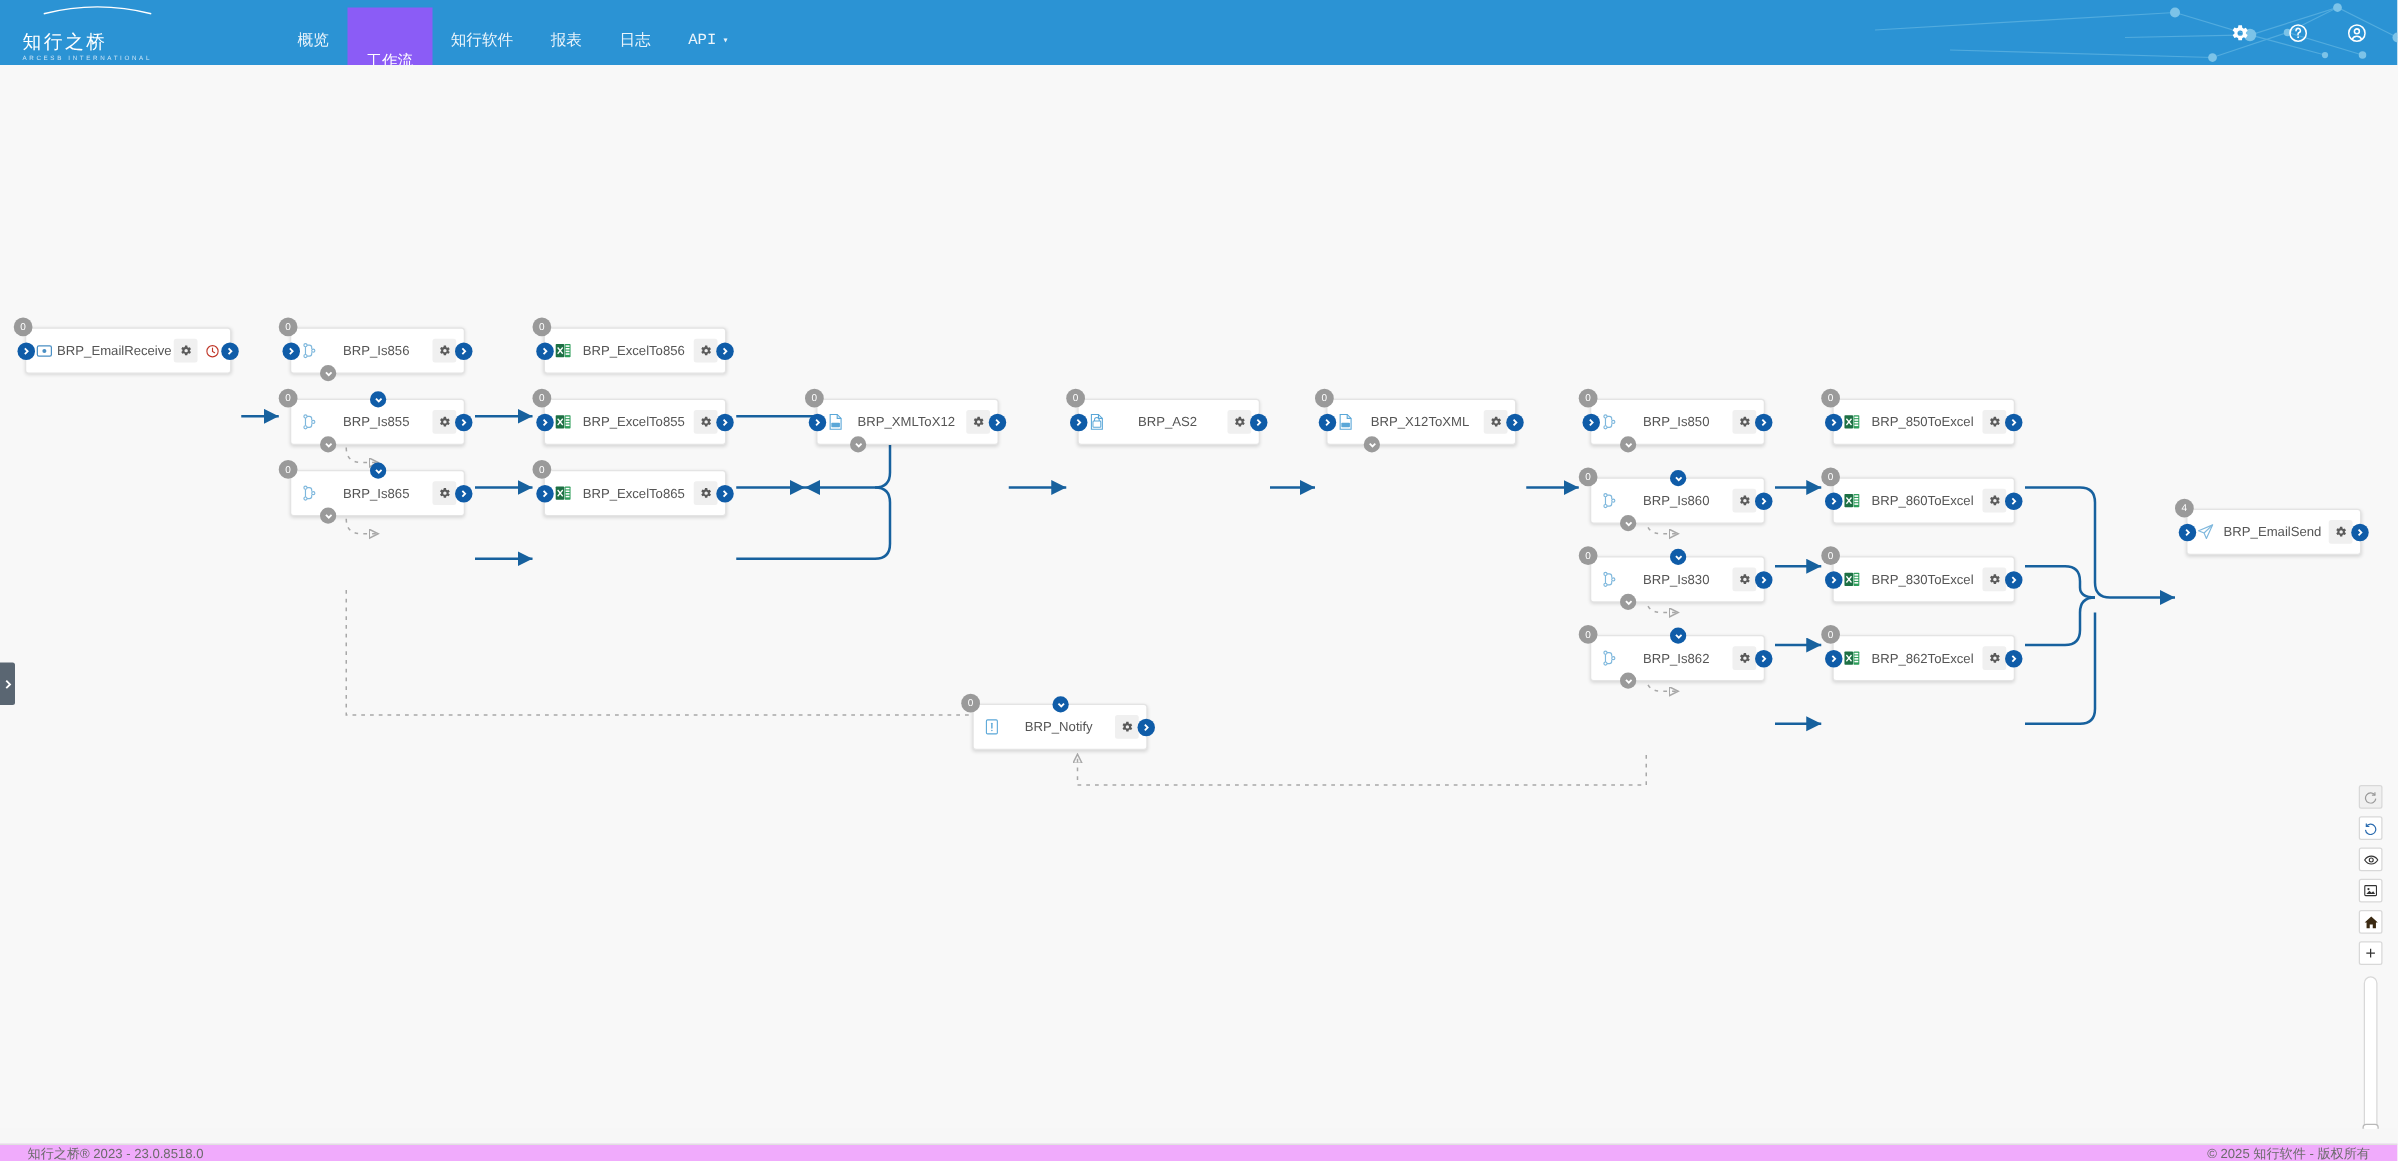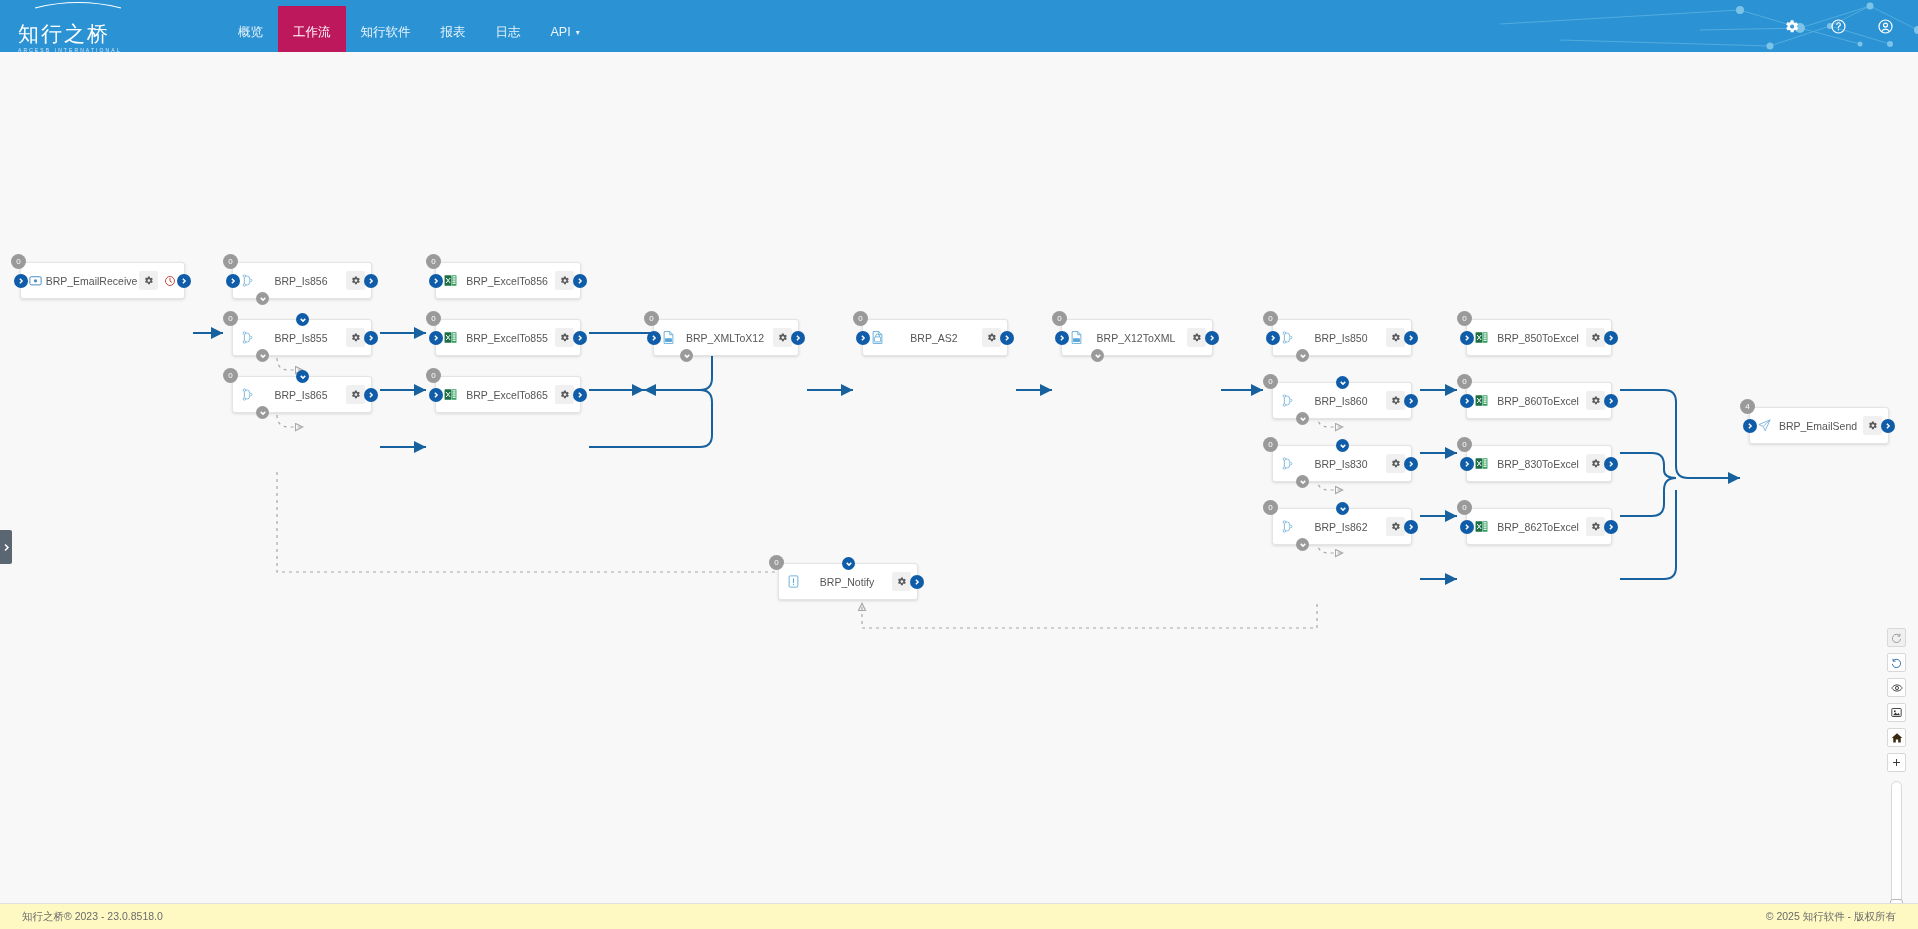--- a/index.html
+++ b/index.html
@@ -10,29 +10,29 @@
     background:#f7f7f7; overflow:hidden; position:relative;
   }
 
   
   .header{
     position:absolute; left:0; top:0; width:1918px; height:52px;
     background:#2b93d4; display:flex; align-items:center; overflow:hidden;
   }
   .header-bg{position:absolute; inset:0; pointer-events:none;}
   .logo{ position:relative; z-index:2; margin-left:18px; width:128px; }
-  .logo-cn{ color:#fff; font-size:21px; letter-spacing:2px; line-height:1;margin-top:14px; }
+  .logo-cn{ color:#fff; font-size:15px; letter-spacing:2px; line-height:1;margin-top:14px; }
   .logo-en{ color:#cfe6f6; font-size:5px; letter-spacing:2.1px; margin-top:3px; }
   .logo-arc{ display:block; width:88px; height:9px; margin-left:16px; }
-  .nav{ position:relative; z-index:2; display:flex; margin-left:77px; height:40px; }
+  .nav{ position:relative; z-index:2; display:flex; margin-left:77px; height:40px;font-family:Liberation Mono, monospace; }
   .nav-item{
     display:flex; align-items:center; padding:0 15px; height:52px;
     color:#eaf4fb; font-size:12.5px; cursor:pointer; white-space:nowrap;
   }
-  .nav-item.active{ background:#be185d; color:#fff; }
+  .nav-item.active{ background:#8b5cf6; color:#fff;align-items:flex-end; }
   .nav-caret{ margin-left:5px; font-size:8px; }
   .header-icons{ position:absolute; right:24px; z-index:2; display:flex; gap:30px; align-items:center; }
   .hicon{ width:17px; height:17px; cursor:pointer; }
 
   
   .ws-bar{ position:absolute; right:22px; top:62px; display:flex; align-items:center;
      background:#f1f1f1; border:1px solid #dcdcdc; border-radius:3px; height:29px; padding:0 0 0 10px;}
   .ws-label{ font-size:12px; color:#333; padding-right:10px; }
   .ws-select{ width:115px; height:27px; background:#fff; border:1px solid #ccc;
      display:flex; align-items:center; justify-content:space-between; padding:0 7px; font-size:11.5px; color:#444; cursor:pointer;}
@@ -77,21 +77,21 @@
   .rtool{ position:absolute; right:12px; top:576px; display:flex; flex-direction:column; align-items:center; gap:6px; z-index:10;}
   .rbtn{ width:19px; height:19px; background:#fff; border:1px solid #d8d8d8; border-radius:2px;
      display:flex; align-items:center; justify-content:center; cursor:pointer;}
   .rbtn.disabled{ background:#f0f0f0; }
   .zslider{ width:11px; height:170px; background:#fff; border:1px solid #d8d8d8; border-radius:6px;
      position:relative; margin:3px 0; cursor:pointer;}
   .zthumb{ position:absolute; left:-2px; top:117px; width:13px; height:7px; background:#fff;
      border:1px solid #b8b8b8; border-radius:3px;}
 
   
-  .footer{ position:absolute; left:0; bottom:0; width:1918px; height:26px; background:#fef9c3;
+  .footer{ position:absolute; left:0; bottom:0; width:1918px; height:14px; background:#f0abfc;
      border-top:1px solid #e0e0e0; display:flex; align-items:center; justify-content:space-between; padding:0 22px;}
   .footer span{ font-size:10.5px; color:#6b6b6b; }
 </style>
 </head>
 <body>
 
 <div class="header">
   <svg class="header-bg" viewBox="0 0 1918 52" preserveAspectRatio="none">
     <g stroke="#59b0e0" stroke-width="1" fill="none" opacity=".85">
       <path d="M1740 10 L1800 28 L1870 6 L1918 30"></path>

